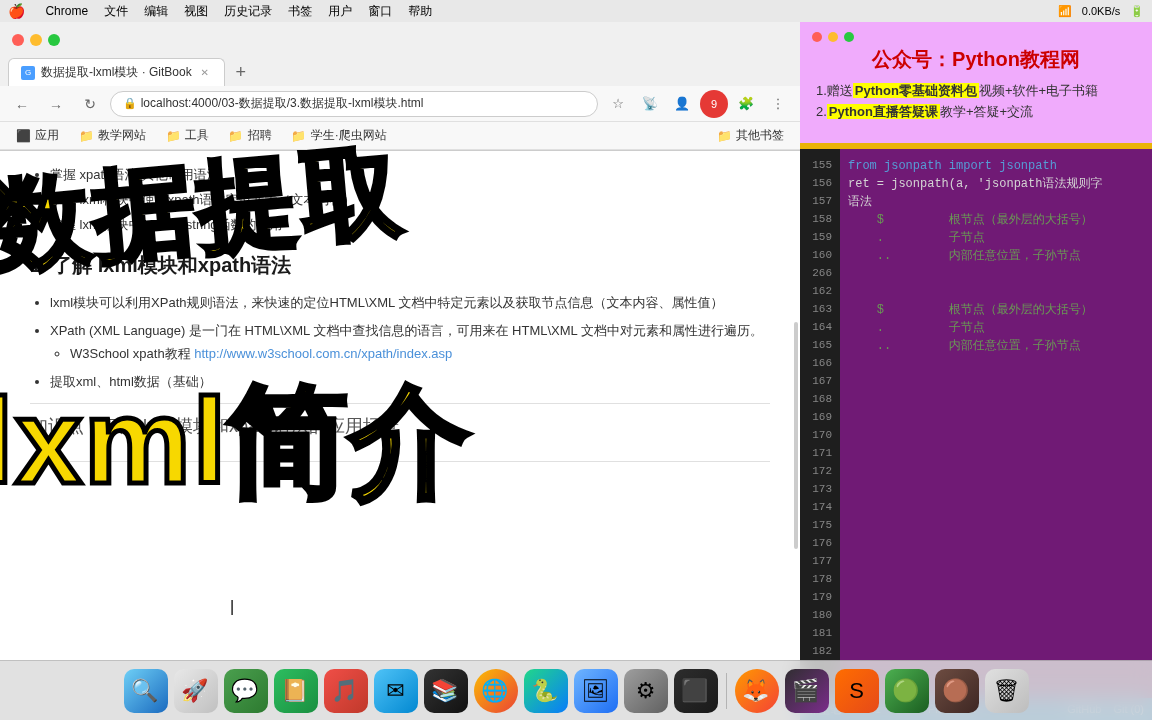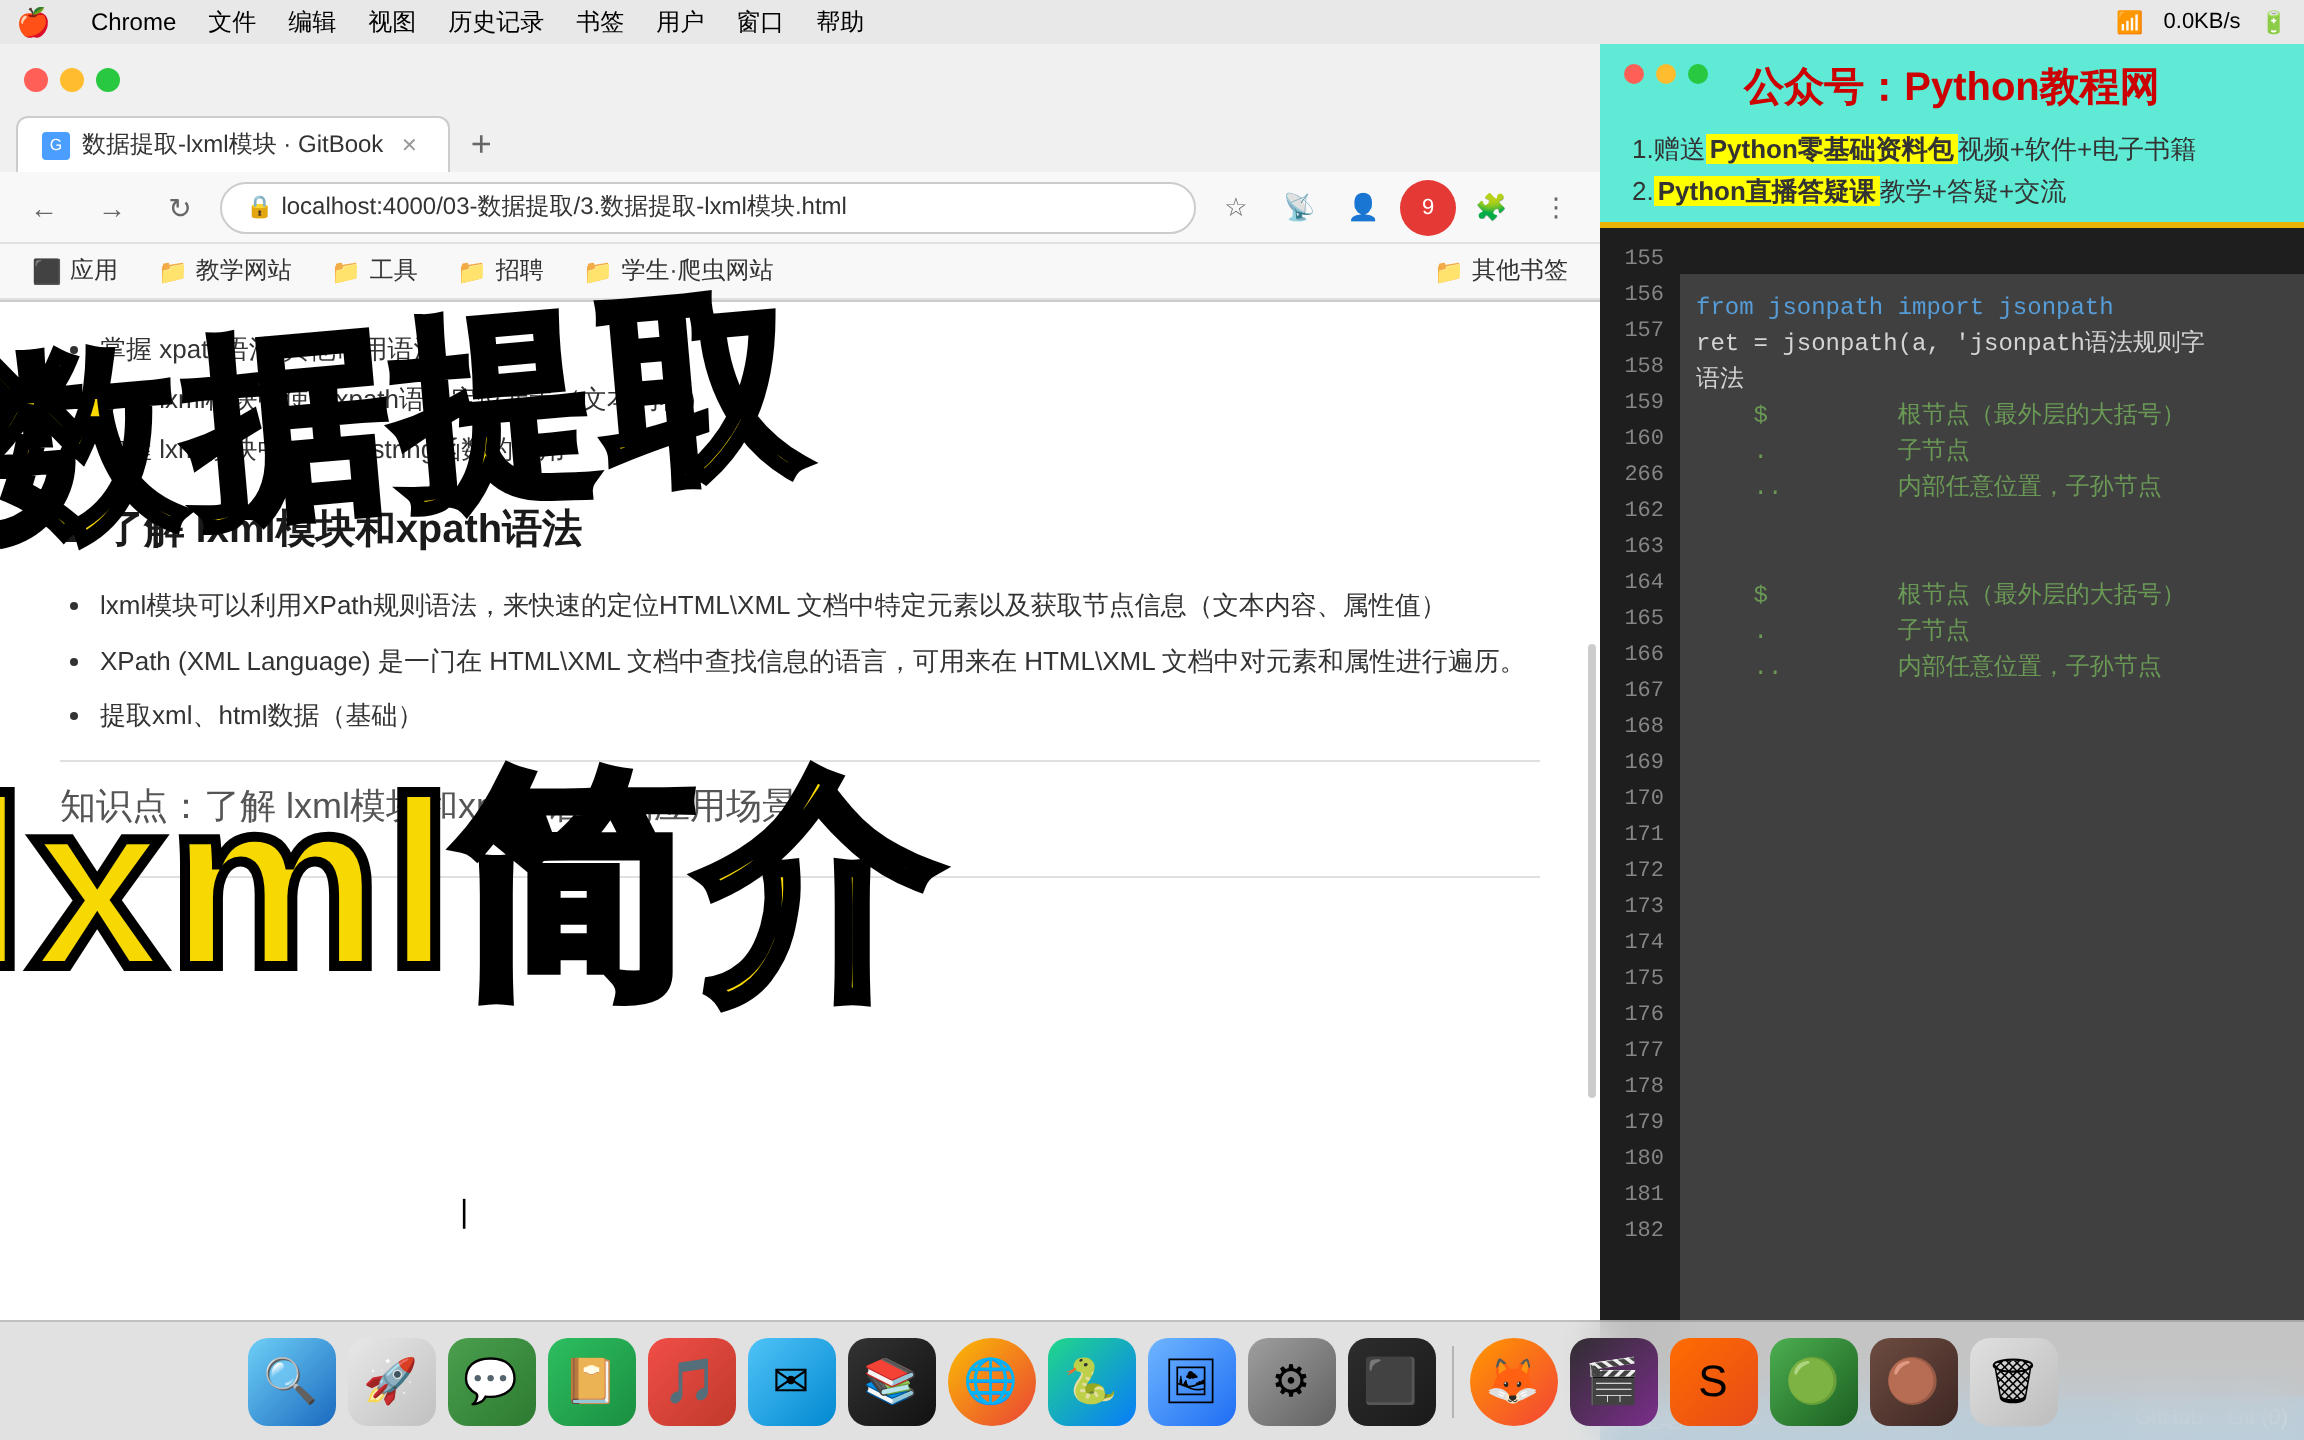--- a/index.html
+++ b/index.html
@@ -345,23 +345,23 @@
     .editor-panel {
       width: 352px;
       height: 698px;
       background: #1e1e1e;
       display: flex;
       flex-direction: column;
     }
 
     
     .promo-banner {
-      background: #5eead4;
-      padding: 4px 16px;
-      border-bottom: 3px solid #eab308;
+      background: #f0abfc;
+      padding: 20px 16px;
+      border-bottom: 6px solid #eab308;
       position: relative;
     }
     .promo-dots {
       display: flex;
       gap: 6px;
       position: absolute;
       top: 10px;
       left: 12px;
     }
     .promo-dot {
@@ -411,28 +411,27 @@
       text-align: right;
       padding-right: 8px;
       line-height: 1.5;
       user-select: none;
       overflow: hidden;
     }
     .line-numbers div { height: 18px; display: flex; align-items: center; justify-content: flex-end; }
 
     .code-content {
       flex: 1;
-      background: #404040;
+      background: #701a75;
       color: #d4d4d4;
       font-size: 12px;
       font-family: "SF Mono", "Courier New", monospace;
       padding: 8px 8px;
       line-height: 1.5;
       overflow: hidden;
-      margin-top: 23px;
     }
 
     .code-line {
       height: 18px;
       display: flex;
       align-items: center;
       white-space: pre;
     }
 
     .kw { color: #569cd6; }
@@ -630,20 +629,25 @@
         <li>掌握 lxml模块中使用xpath语法定位元素（文本内容）</li>
         <li>掌握 lxml模块中etree.tostring函数的使用</li>
       </ul>
 
       <div class="content-section">
         <h2>1. 了解 lxml模块和xpath语法</h2>
         <ul class="content-list">
           <li>lxml模块可以利用XPath规则语法，来快速的定位HTML\XML 文档中特定元素以及获取节点信息（文本内容、属性值）</li>
           <li>
             <span>XPath (XML Language) 是一门在 HTML\XML 文档中查找信息的语言，可用来在 HTML\XML 文档中对元素和属性进行遍历。</span>
+            <ul class="content-sublist">
+              <li>
+                W3School xpath教程 <a class="content-link" href="#">http://www.w3school.com.cn/xpath/index.asp</a>
+              </li>
+            </ul>
           </li>
           <li>提取xml、html数据（基础）</li>
         </ul>
         <div class="knowledge-point">
           <span>知识点：了解 lxml模块和xpath语法的应用场景</span>
         </div>
       </div>
 
       <hr class="section-divider">
 

